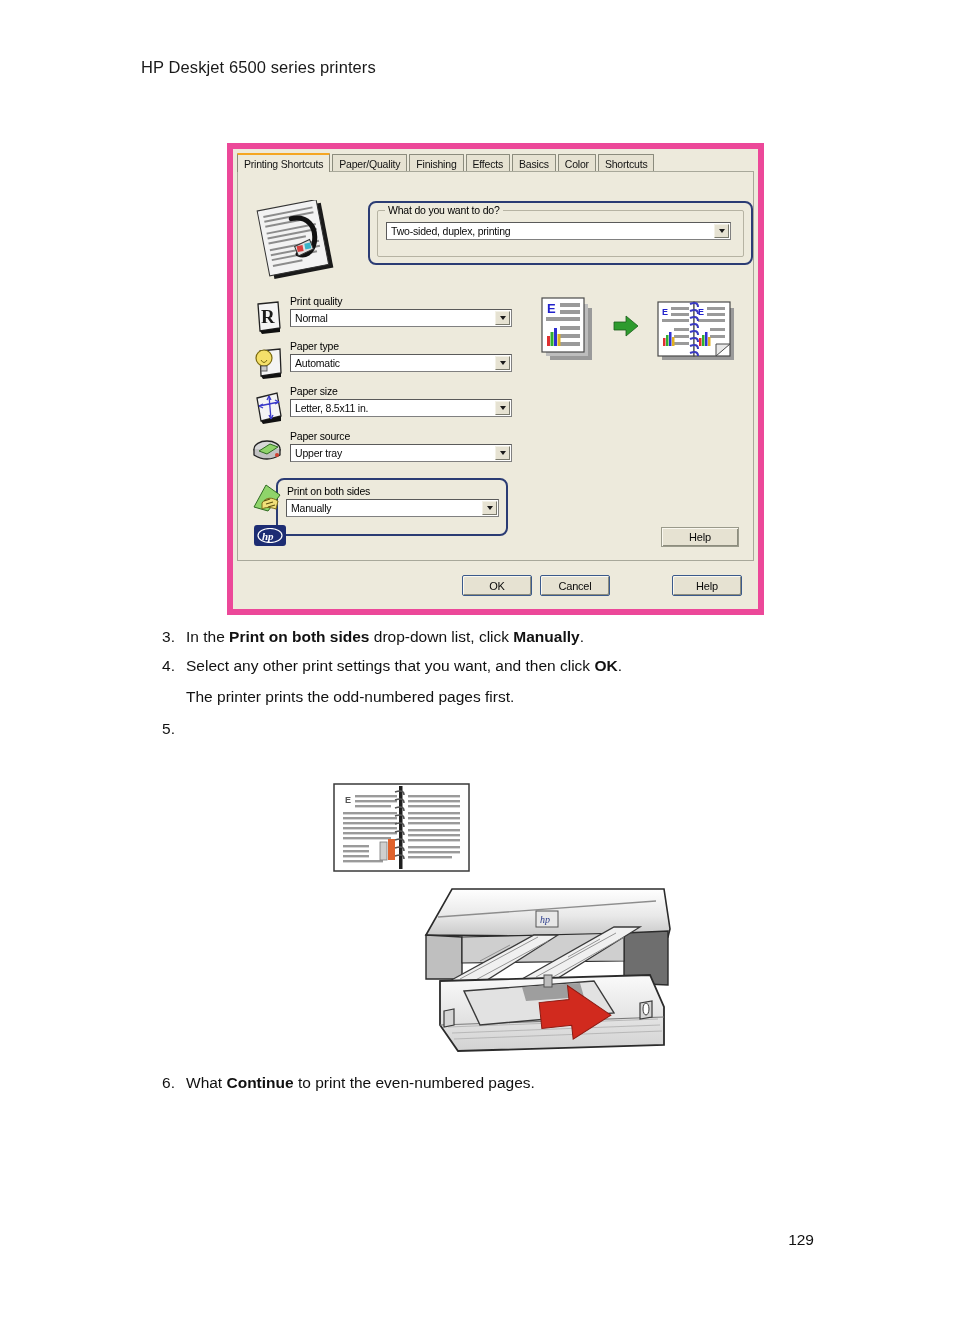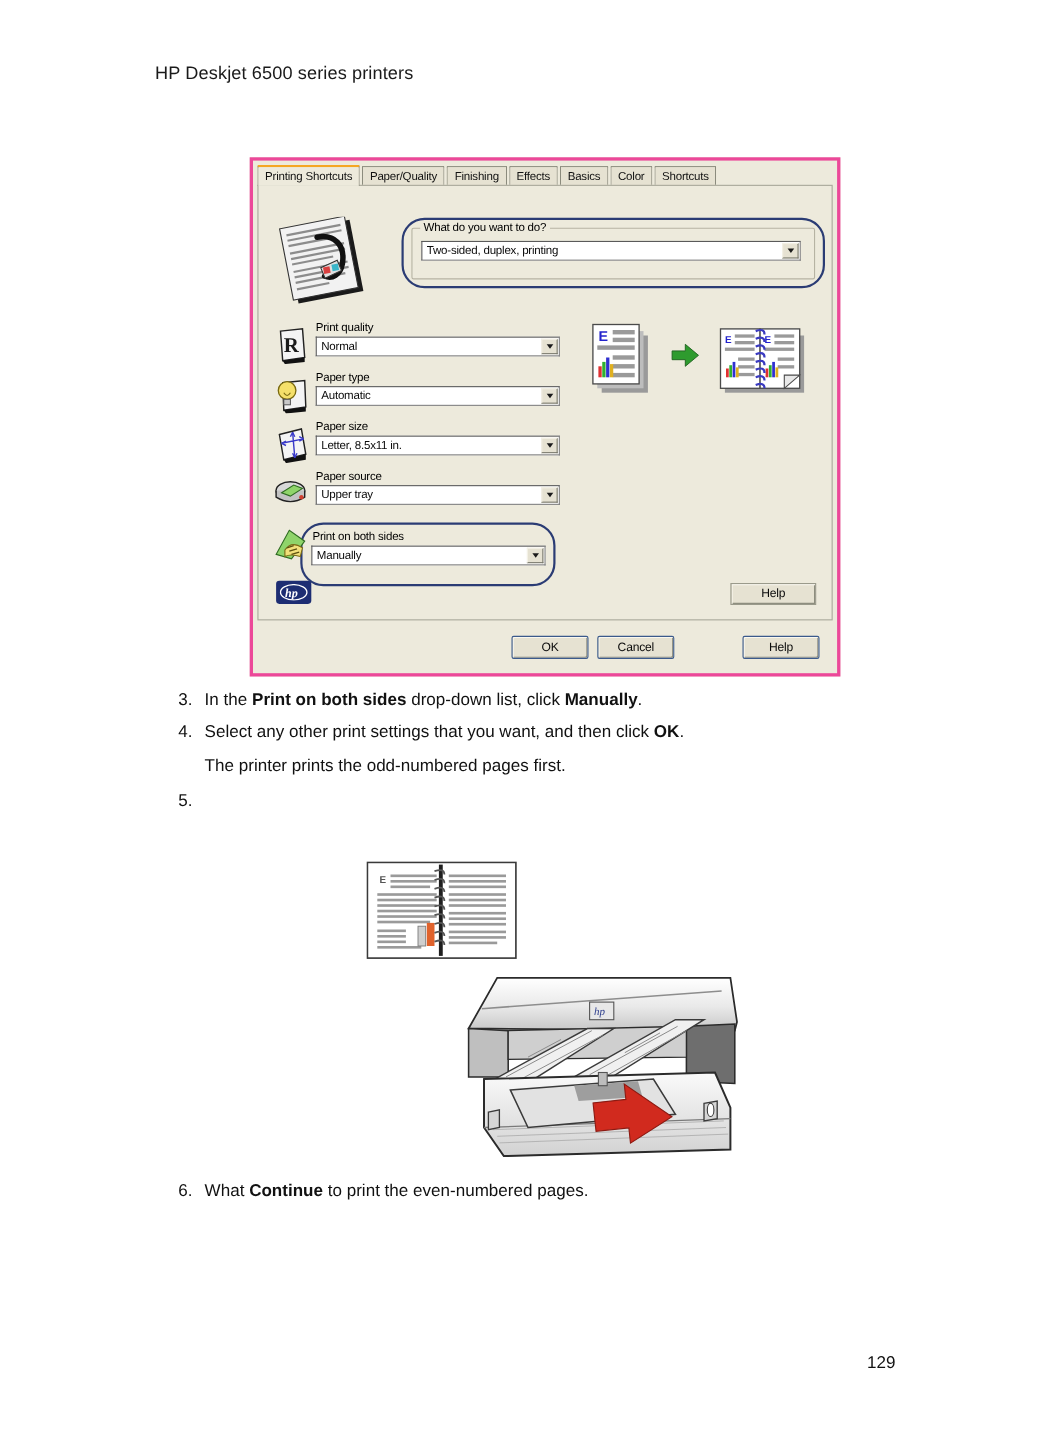--- a/index.html
+++ b/index.html
@@ -27,21 +27,21 @@
   }
 
   
   .dialog {
     position: absolute;
     left: 227px;
     top: 143px;
     width: 537px;
     height: 472px;
     background: #EDEADC;
-    border: 3px solid #ec4899;
+    border: 6px solid #ec4899;
     box-sizing: border-box;
     text-decoration: underline;
   }
 
   
   .tabstrip {
     position: absolute;
     left: 4px;
     top: 4px;
     right: 4px;
@@ -90,21 +90,21 @@
     left: 12px;
     top: 28px;
     width: 95px;
     height: 86px;
   }
 
   
   .hl-group {
     position: absolute;
     border: 2.5px solid #2b3c74;
-    border-radius: 21px;
+    border-radius: 8px;
     box-sizing: border-box;
   }
   .wdy-group {
     left: 130px;
     top: 29px;
     width: 385px;
     height: 64px;
   }
   .fieldset {
     position: absolute;

